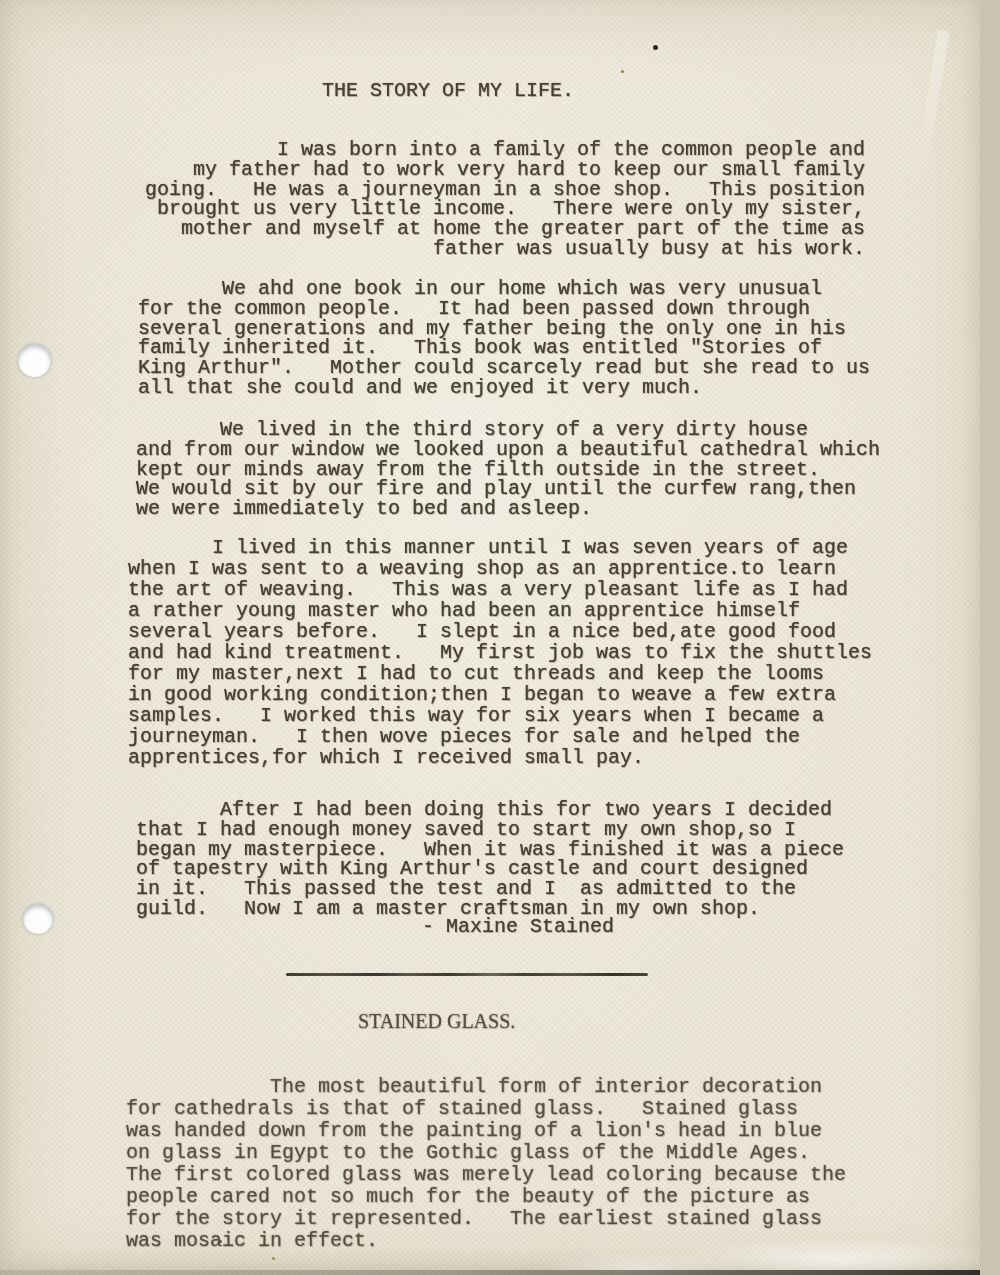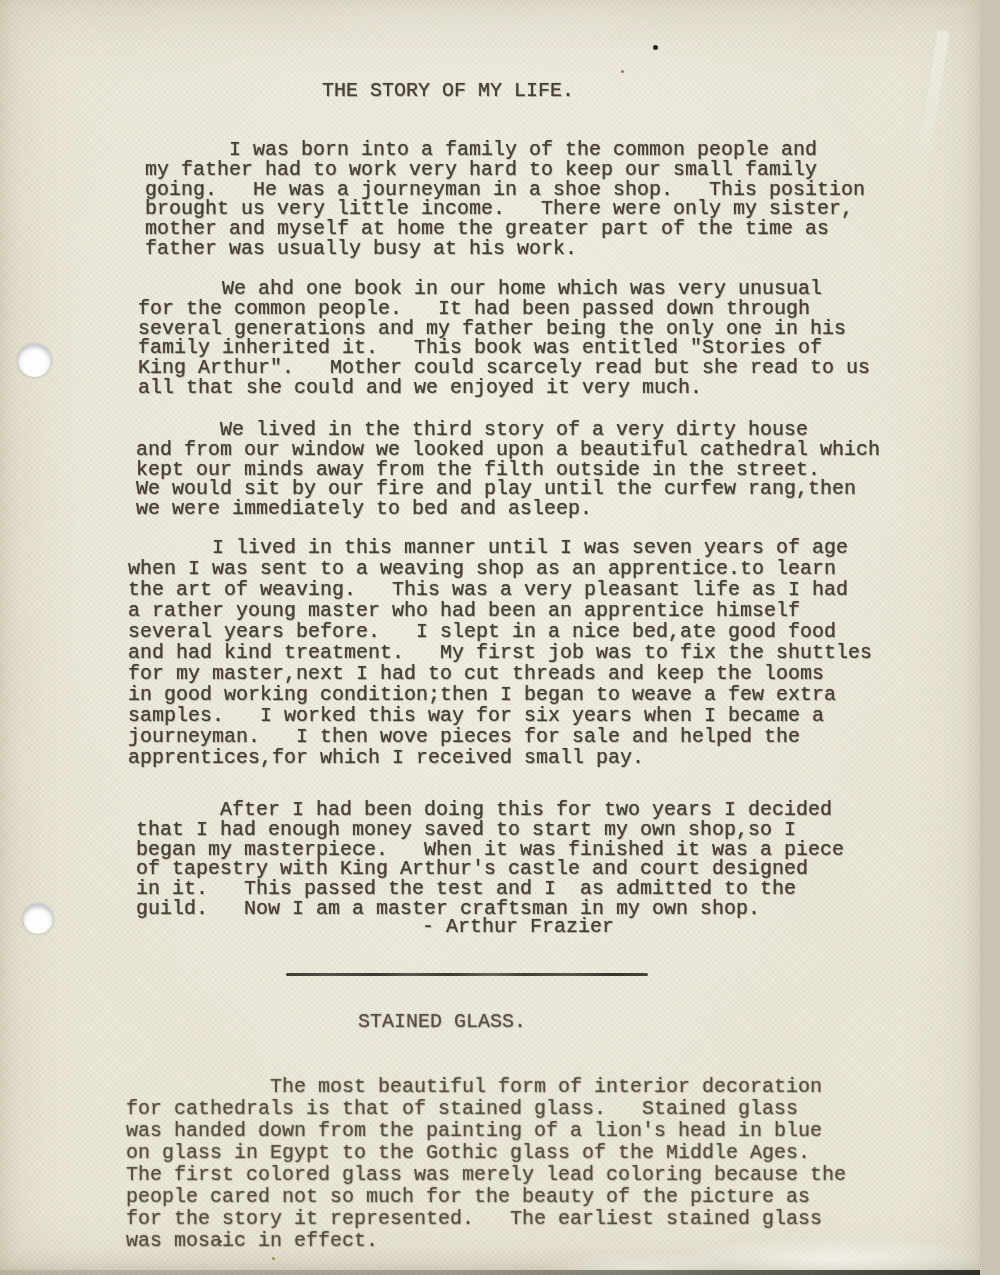--- a/index.html
+++ b/index.html
@@ -23,27 +23,27 @@
     line-height: 19.8px;
     white-space: pre;
     color: #464134;
     text-shadow: 0 0 1px rgba(70,62,48,0.75), 0.7px 0.7px 0.5px rgba(70,62,48,0.30);
   }
   .faded {
     color: rgba(78,72,57,0.88);
     text-shadow: 0 0 1.5px rgba(78,72,57,0.65), 0.6px 0.6px 0.6px rgba(78,72,57,0.25);
   }
   .title     { left: 322px; top: 81px;  }
-  .p1        { left: 145px; top: 140px; }
+  .p1        { left: 145px; top: 140px; text-align: right; }
   .p2        { left: 138px; top: 279px; }
   .p3        { left: 136px; top: 420px; }
   .p4        { left: 128px; top: 537px; line-height: 21px; }
   .p5        { left: 136px; top: 800px; }
   .signature { left: 422px; top: 917px; }
-  .heading2  { left: 358px; top: 1012px; }
+  .heading2  { left: 358px; top: 1012px; font-family: Liberation Serif, serif; }
   .p6        { left: 126px; top: 1076px; line-height: 22px; }
   .divider {
     position: absolute;
     left: 286px; top: 973px;
     width: 362px; height: 2.5px;
     border-radius: 2px;
     background: linear-gradient(90deg,
       #3c392f 0%, #55514a 12%, #393630 25%, #5c574e 34%, #3c392f 45%,
       #6a655a 57%, #403d33 66%, #5a554b 78%, #36332b 90%, #4a463c 100%);
   }
@@ -119,21 +119,21 @@
 journeyman.   I then wove pieces for sale and helped the
 apprentices,for which I received small pay.</div>
 
   <div class="t p5">       After I had been doing this for two years I decided
 that I had enough money saved to start my own shop,so I
 began my masterpiece.   When it was finished it was a piece
 of tapestry with King Arthur's castle and court designed
 in it.   This passed the test and I  as admitted to the
 guild.   Now I am a master craftsman in my own shop.</div>
 
-  <div class="t signature">- Arthur Frazier</div>
+  <div class="t signature">- Maxine Stained</div>
 
   <div class="divider"></div>
 
   <div class="t heading2 faded">STAINED GLASS.</div>
 
   <div class="t p6 faded">            The most beautiful form of interior decoration
 for cathedrals is that of stained glass.   Stained glass
 was handed down from the painting of a lion's head in blue
 on glass in Egypt to the Gothic glass of the Middle Ages.
 The first colored glass was merely lead coloring because the

